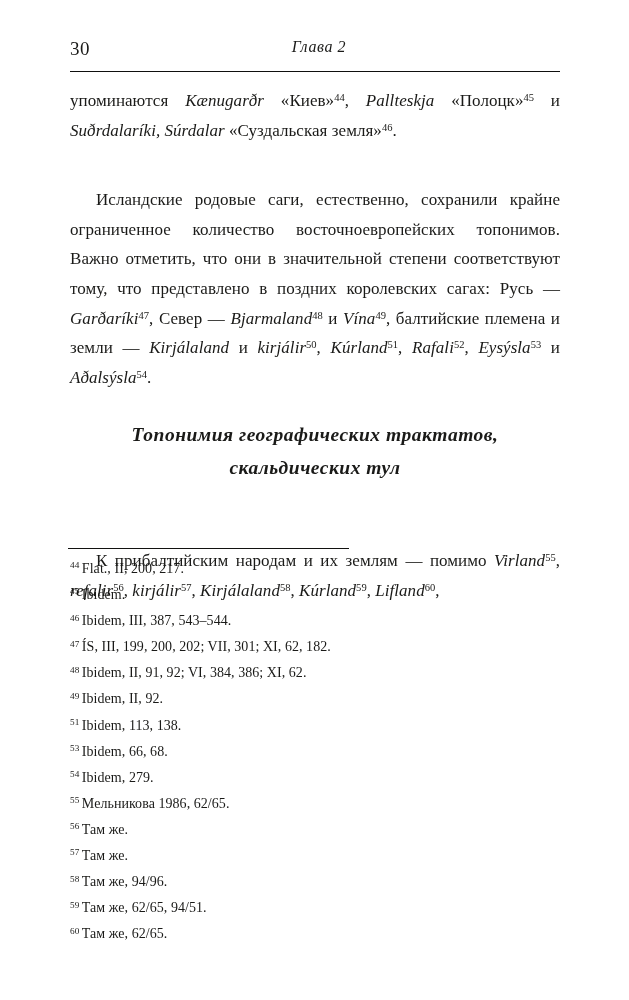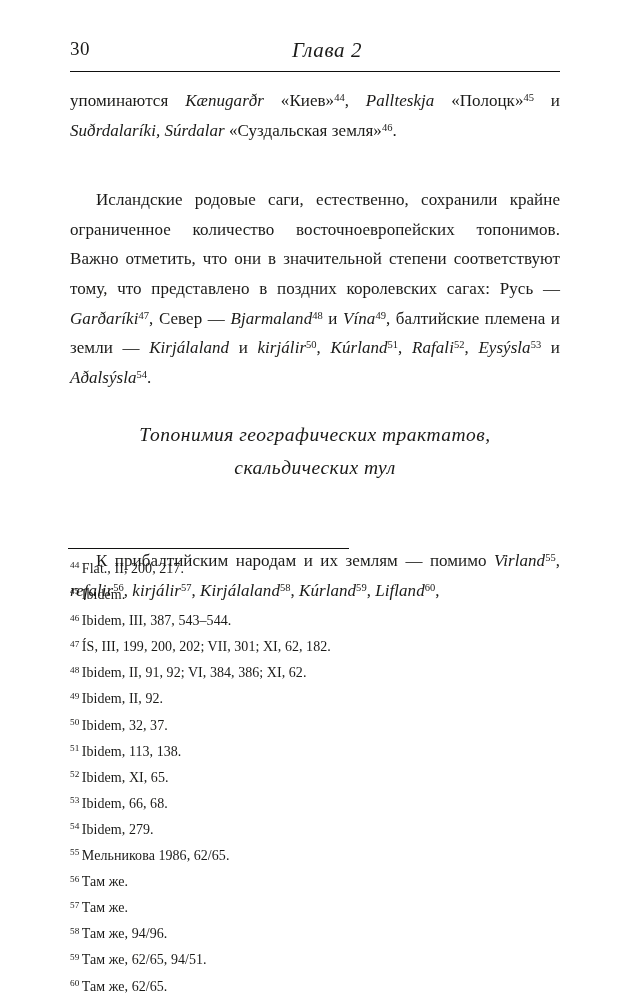--- a/index.html
+++ b/index.html
@@ -32,26 +32,26 @@
   }
   .runhead .folio {
     position: absolute;
     left: 0;
     top: 0;
     font-size: 19px;
     letter-spacing: 0.5px;
   }
   .runhead .chapter {
     position: absolute;
-    left: 12px;
+    left: 4px;
     top: 0;
     width: 490px;
     text-align: center;
     font-style: italic;
-    font-size: 21px;
+    font-size: 16px;
     letter-spacing: 0.6px;
   }
   .rule-head {
     position: absolute;
     left: 70px;
     top: 71px;
     width: 490px;
     height: 0;
     border-top: 1.6px solid #0f0f0e;
   }
@@ -82,21 +82,21 @@
     vertical-align: 0.52em;
     line-height: 0;
     letter-spacing: 0;
   }
 
   
   .section-heading {
     margin: 0;
     padding: 0;
     font-style: italic;
-    font-weight: normal;
+    font-weight: bold;
     font-size: 19.5px;
     line-height: 33px;
     text-align: center;
     letter-spacing: 0.5px;
   }
   .sh-line { display: block; }
   .sh-gap-top { height: 26px; }
   .sh-gap-bot { height: 22px; }
 
   
@@ -156,23 +156,21 @@
 
   <div class="rule-foot"></div>
 
   <div class="footnotes">
     <p class="fn"><span class="fn-num">44</span><span class="fn-txt">Flat., II, 200, 217.</span></p>
     <p class="fn"><span class="fn-num">45</span><span class="fn-txt">Ibidem.</span></p>
     <p class="fn"><span class="fn-num">46</span><span class="fn-txt">Ibidem, III, 387, 543–544.</span></p>
     <p class="fn"><span class="fn-num">47</span><span class="fn-txt">ÍS, III, 199, 200, 202; VII, 301; XI, 62, 182.</span></p>
     <p class="fn"><span class="fn-num">48</span><span class="fn-txt">Ibidem, II, 91, 92; VI, 384, 386; XI, 62.</span></p>
     <p class="fn"><span class="fn-num">49</span><span class="fn-txt">Ibidem, II, 92.</span></p>
-    <p class="fn"><span class="fn-num">50</span><span class="fn-txt">Ibidem, 32, 37.</span></p>
     <p class="fn"><span class="fn-num">51</span><span class="fn-txt">Ibidem, 113, 138.</span></p>
-    <p class="fn"><span class="fn-num">52</span><span class="fn-txt">Ibidem, XI, 65.</span></p>
     <p class="fn"><span class="fn-num">53</span><span class="fn-txt">Ibidem, 66, 68.</span></p>
     <p class="fn"><span class="fn-num">54</span><span class="fn-txt">Ibidem, 279.</span></p>
     <p class="fn"><span class="fn-num">55</span><span class="fn-txt">Мельникова 1986, 62/65.</span></p>
     <p class="fn"><span class="fn-num">56</span><span class="fn-txt">Там же.</span></p>
     <p class="fn"><span class="fn-num">57</span><span class="fn-txt">Там же.</span></p>
     <p class="fn"><span class="fn-num">58</span><span class="fn-txt">Там же, 94/96.</span></p>
     <p class="fn"><span class="fn-num">59</span><span class="fn-txt">Там же, 62/65, 94/51.</span></p>
     <p class="fn"><span class="fn-num">60</span><span class="fn-txt">Там же, 62/65.</span></p>
   </div>
 

